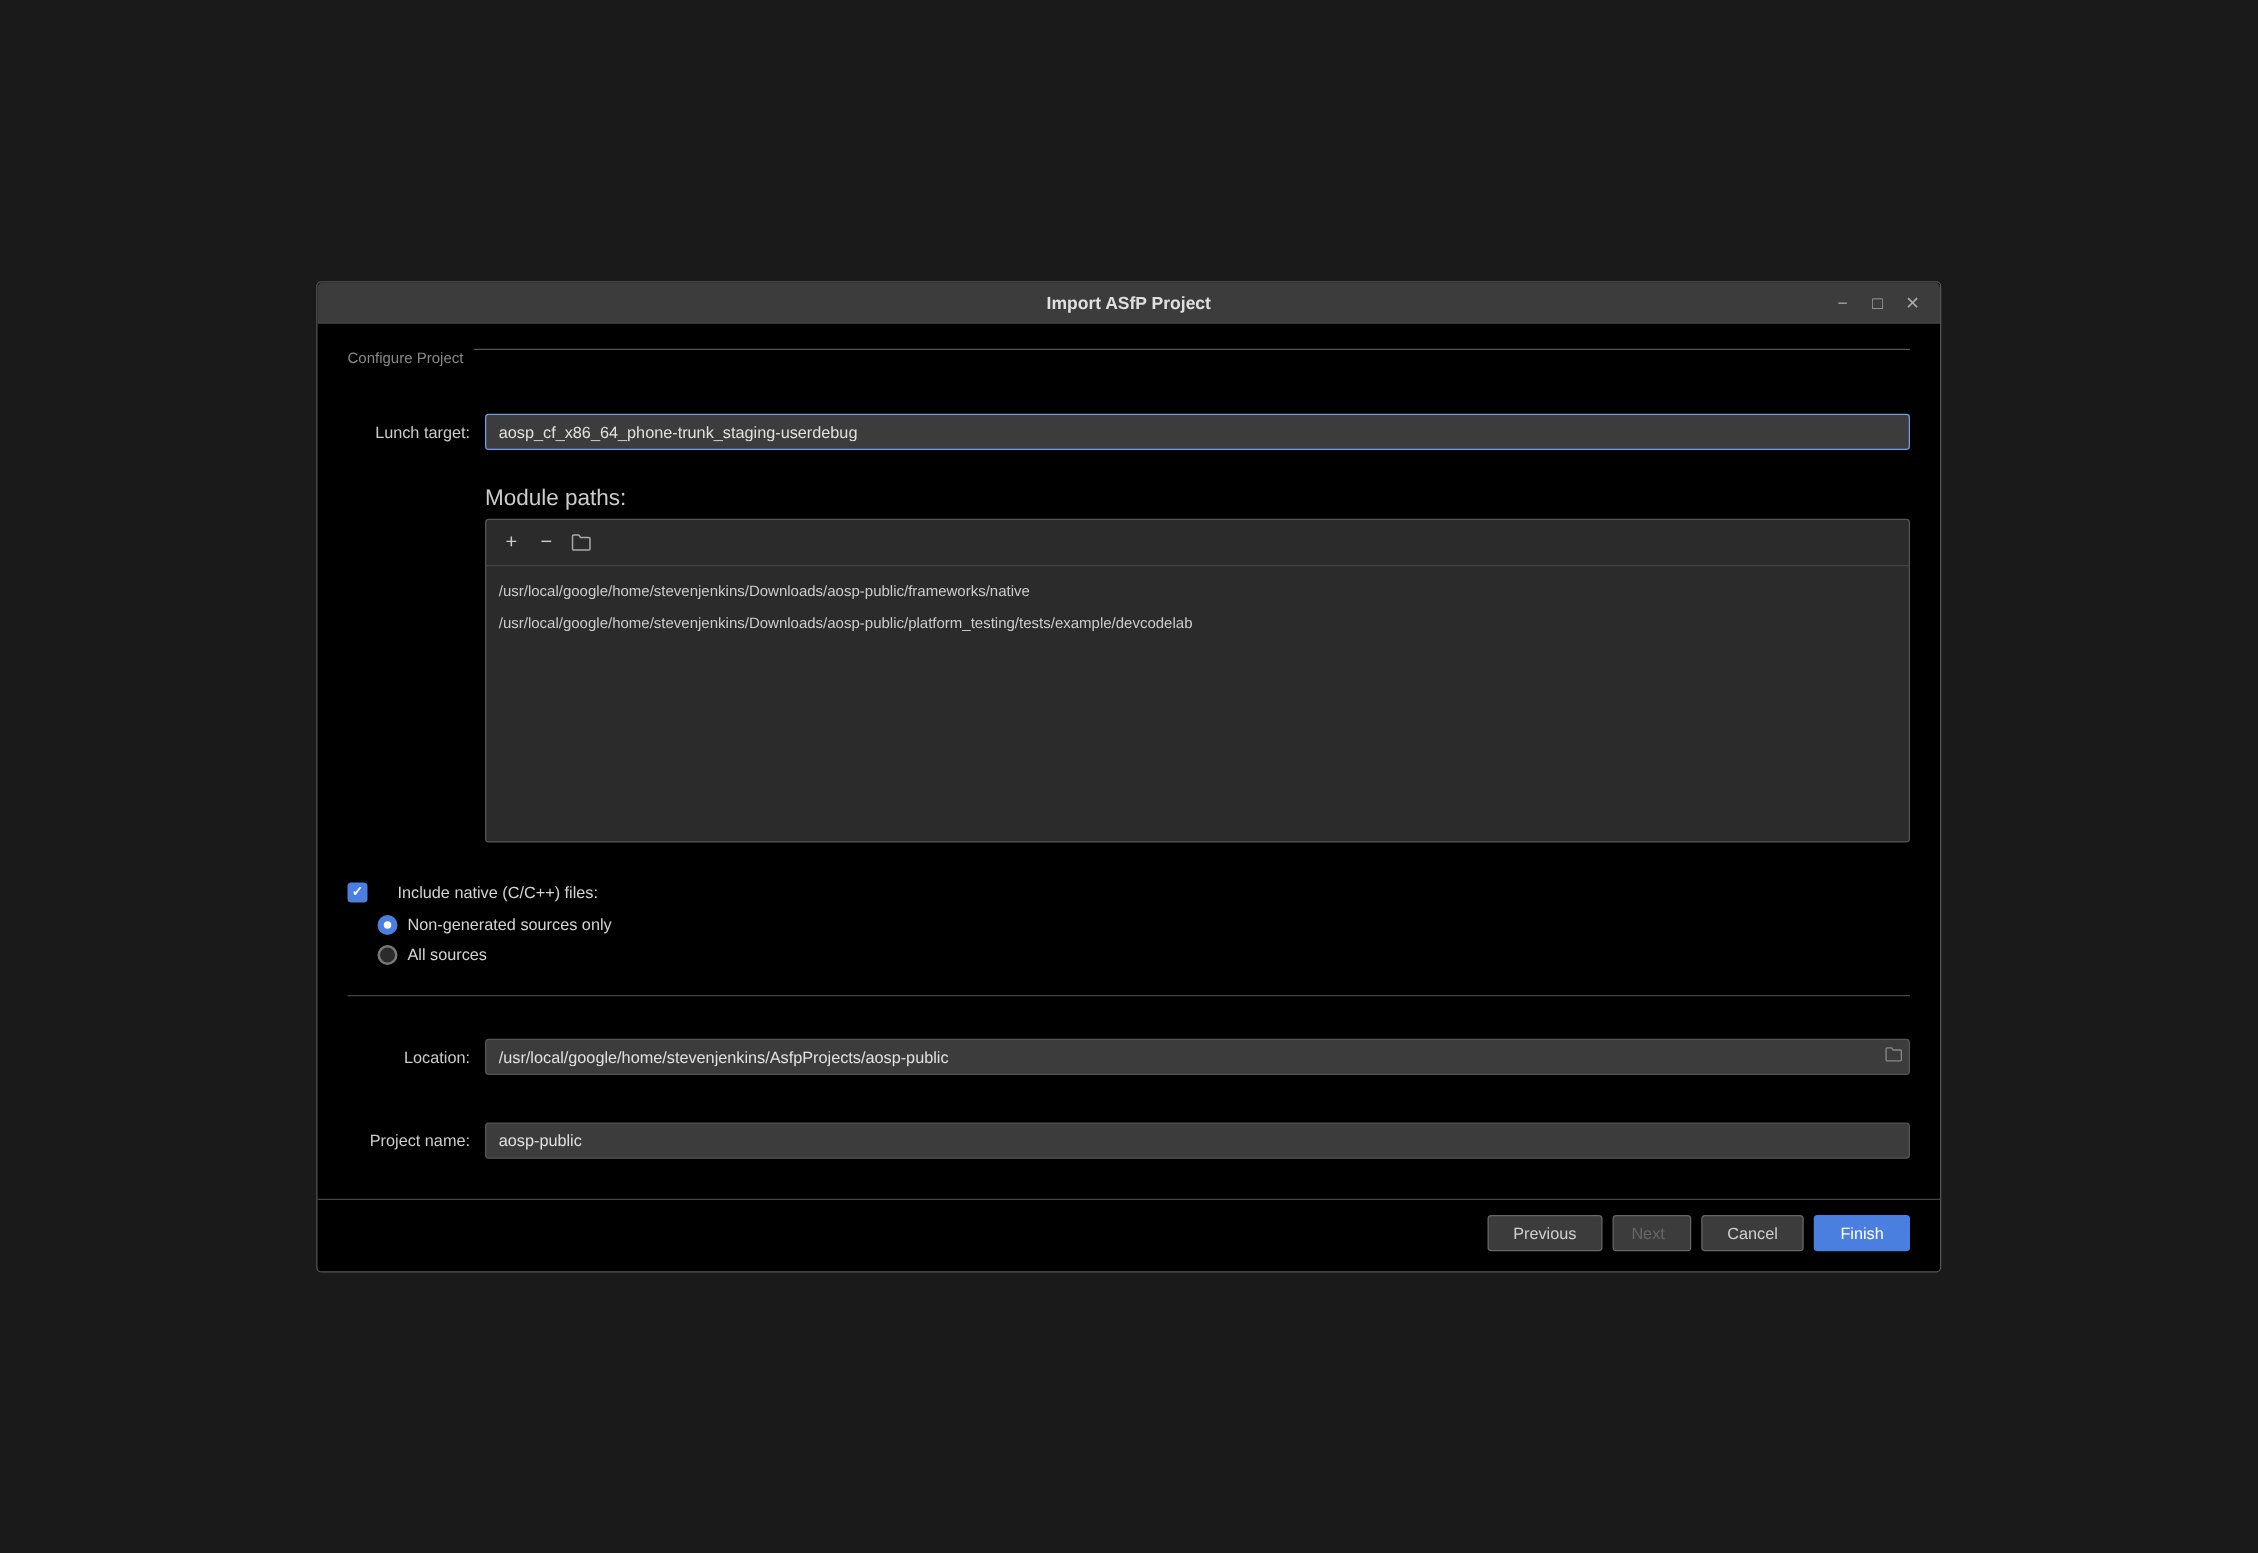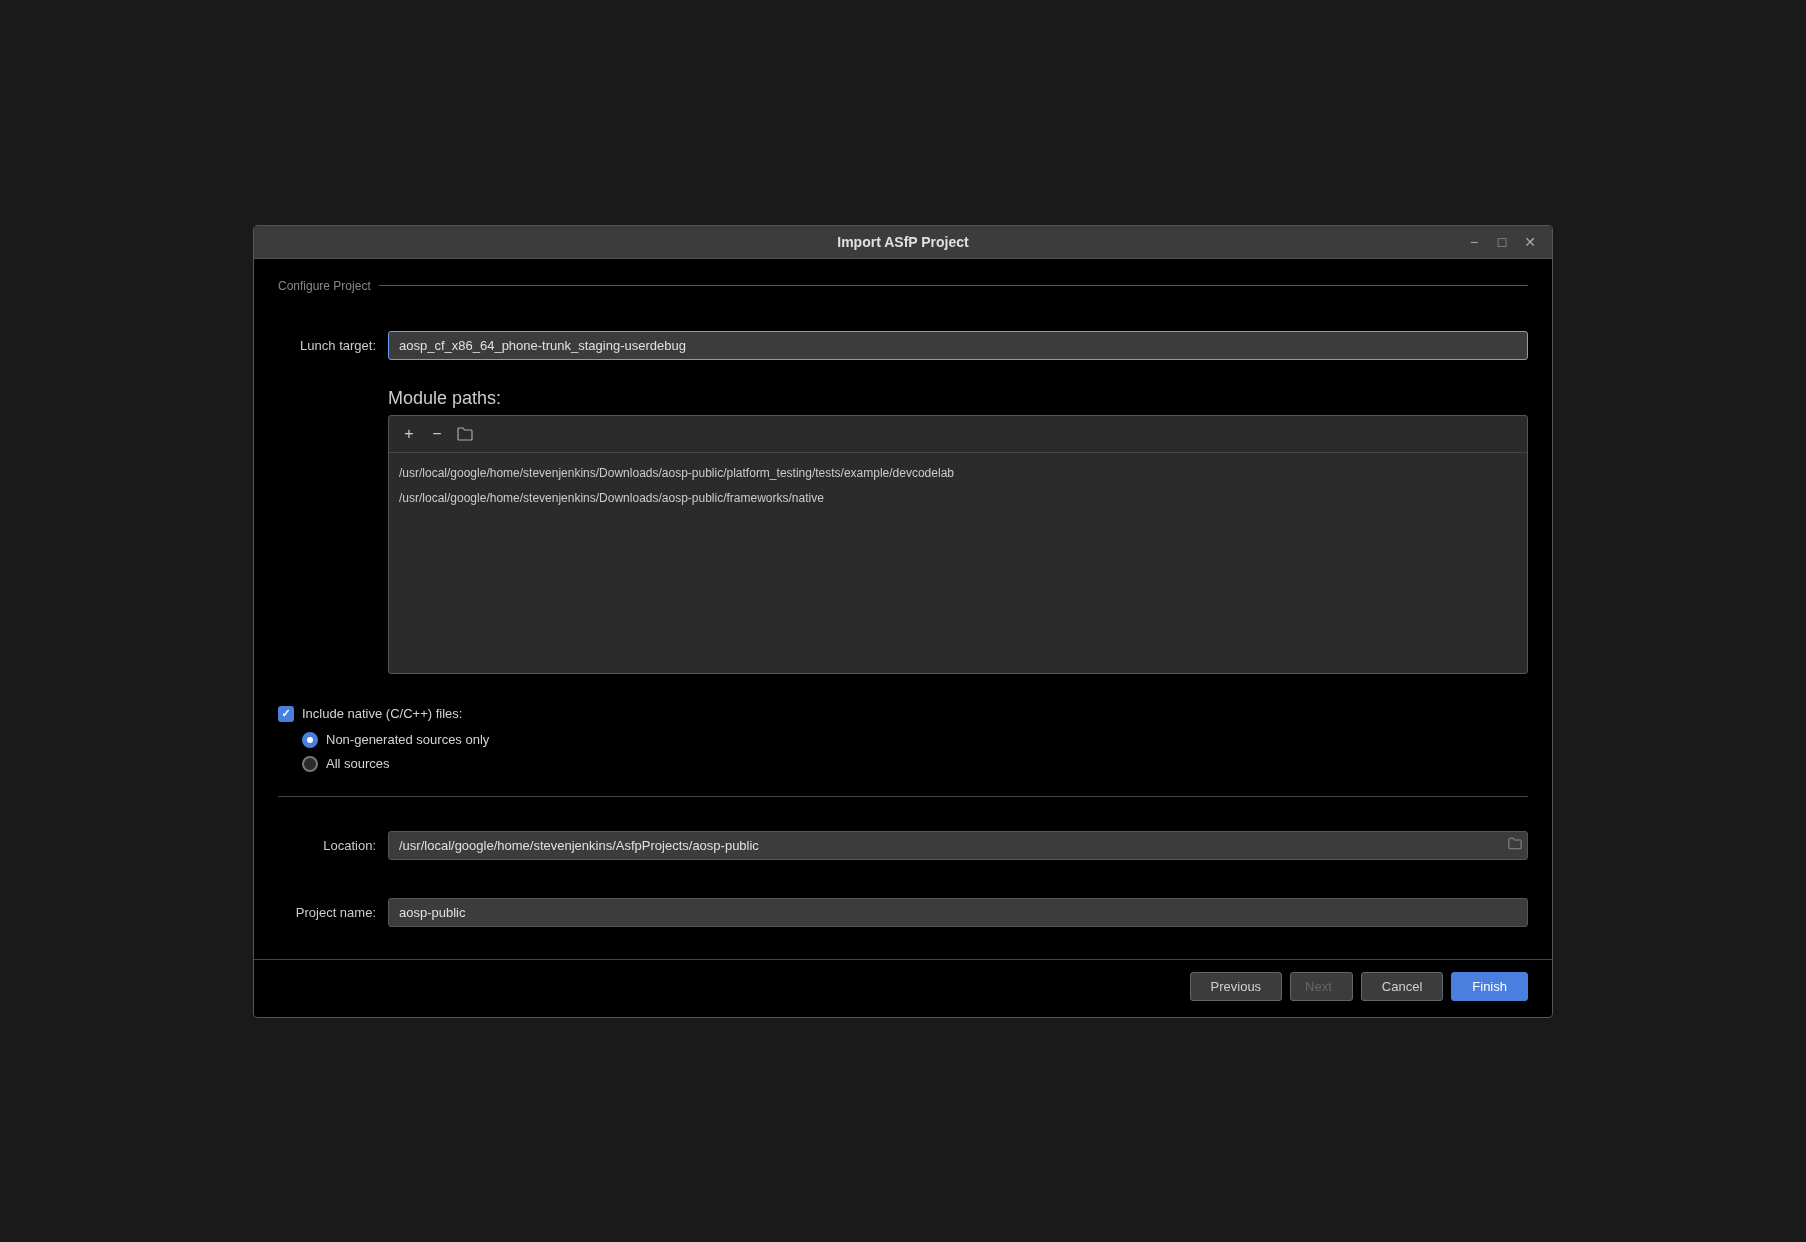--- a/index.html
+++ b/index.html
@@ -72,21 +72,21 @@
       display: flex;
       flex-direction: column;
       gap: 16px;
     }
 
     .section-title {
       font-size: 12px;
       color: #888;
       margin-bottom: 12px;
       display: flex;
-      align-items: center;
+      align-items: flex-start;
       gap: 8px;
     }
 
     .section-title::after {
       content: '';
       flex: 1;
       height: 1px;
       background: #555;
     }
 
@@ -173,21 +173,21 @@
       padding: 2px 0;
     }
 
     .native-files-section {
       margin-top: 8px;
     }
 
     .checkbox-row {
       display: flex;
       align-items: center;
-      gap: 8px;
+      gap: 24px;
       margin-bottom: 10px;
     }
 
     .checkbox-custom {
       width: 16px;
       height: 16px;
       border-radius: 3px;
       background: #4a7fe0;
       border: 2px solid #4a7fe0;
       display: flex;
@@ -344,22 +344,22 @@
         <div class="module-paths-toolbar">
           <button class="icon-btn">+</button>
           <button class="icon-btn">−</button>
           <button class="icon-btn">
             <svg width="16" height="14" viewBox="0 0 16 14" fill="none" xmlns="http://www.w3.org/2000/svg">
               <path d="M1 2C1 1.44772 1.44772 1 2 1H6L7.5 3H14C14.5523 3 15 3.44772 15 4V12C15 12.5523 14.5523 13 14 13H2C1.44772 13 1 12.5523 1 12V2Z" stroke="#aaa" stroke-width="1.2" fill="none"></path>
             </svg>
           </button>
         </div>
         <div class="module-paths-list">
+            <span class="module-path-item">/usr/local/google/home/stevenjenkins/Downloads/aosp-public/frameworks/native</span>
             <span class="module-path-item">/usr/local/google/home/stevenjenkins/Downloads/aosp-public/platform_testing/tests/example/devcodelab</span>
-            <span class="module-path-item">/usr/local/google/home/stevenjenkins/Downloads/aosp-public/frameworks/native</span>
           </div>
       </div>
     </div>
 
     <div class="native-files-section">
       <div class="checkbox-row">
         <div class="checkbox-custom checked"></div>
         <span>Include native (C/C++) files:</span>
       </div>
       <div class="radio-group">

